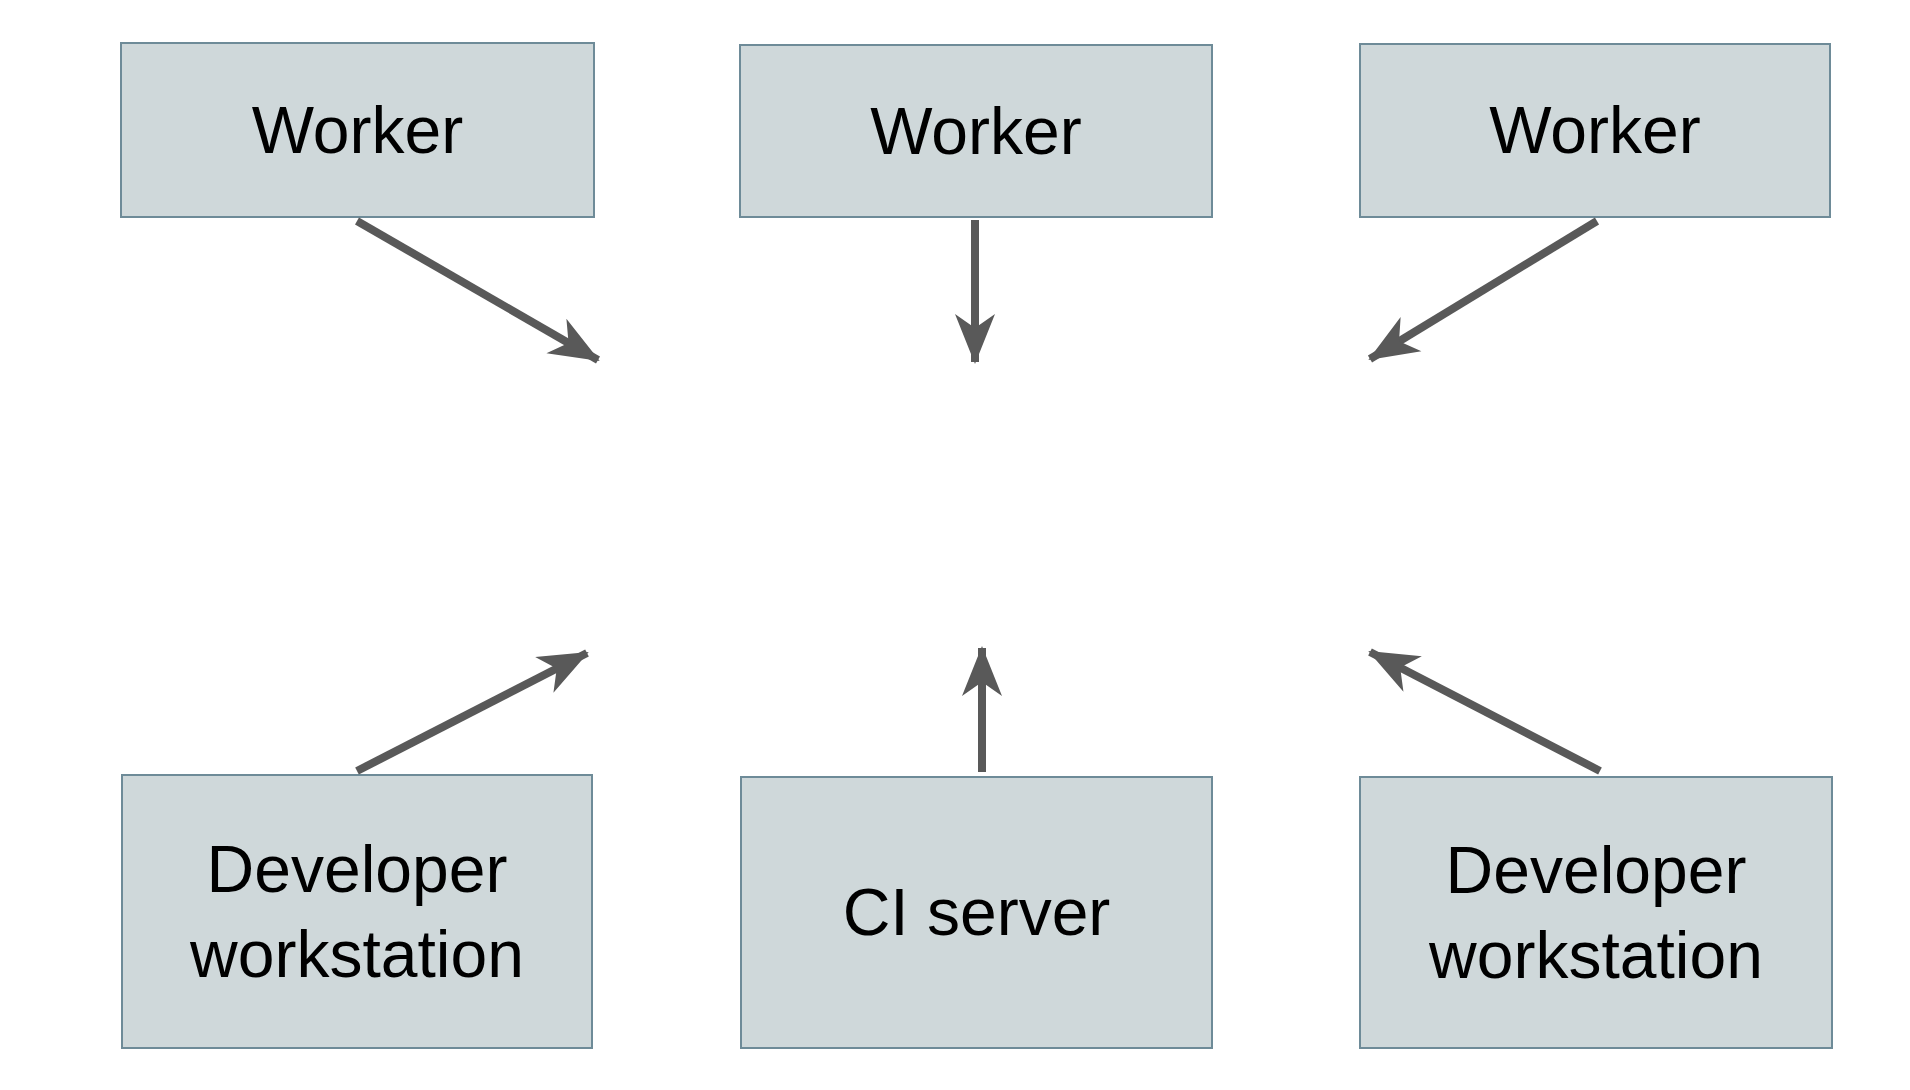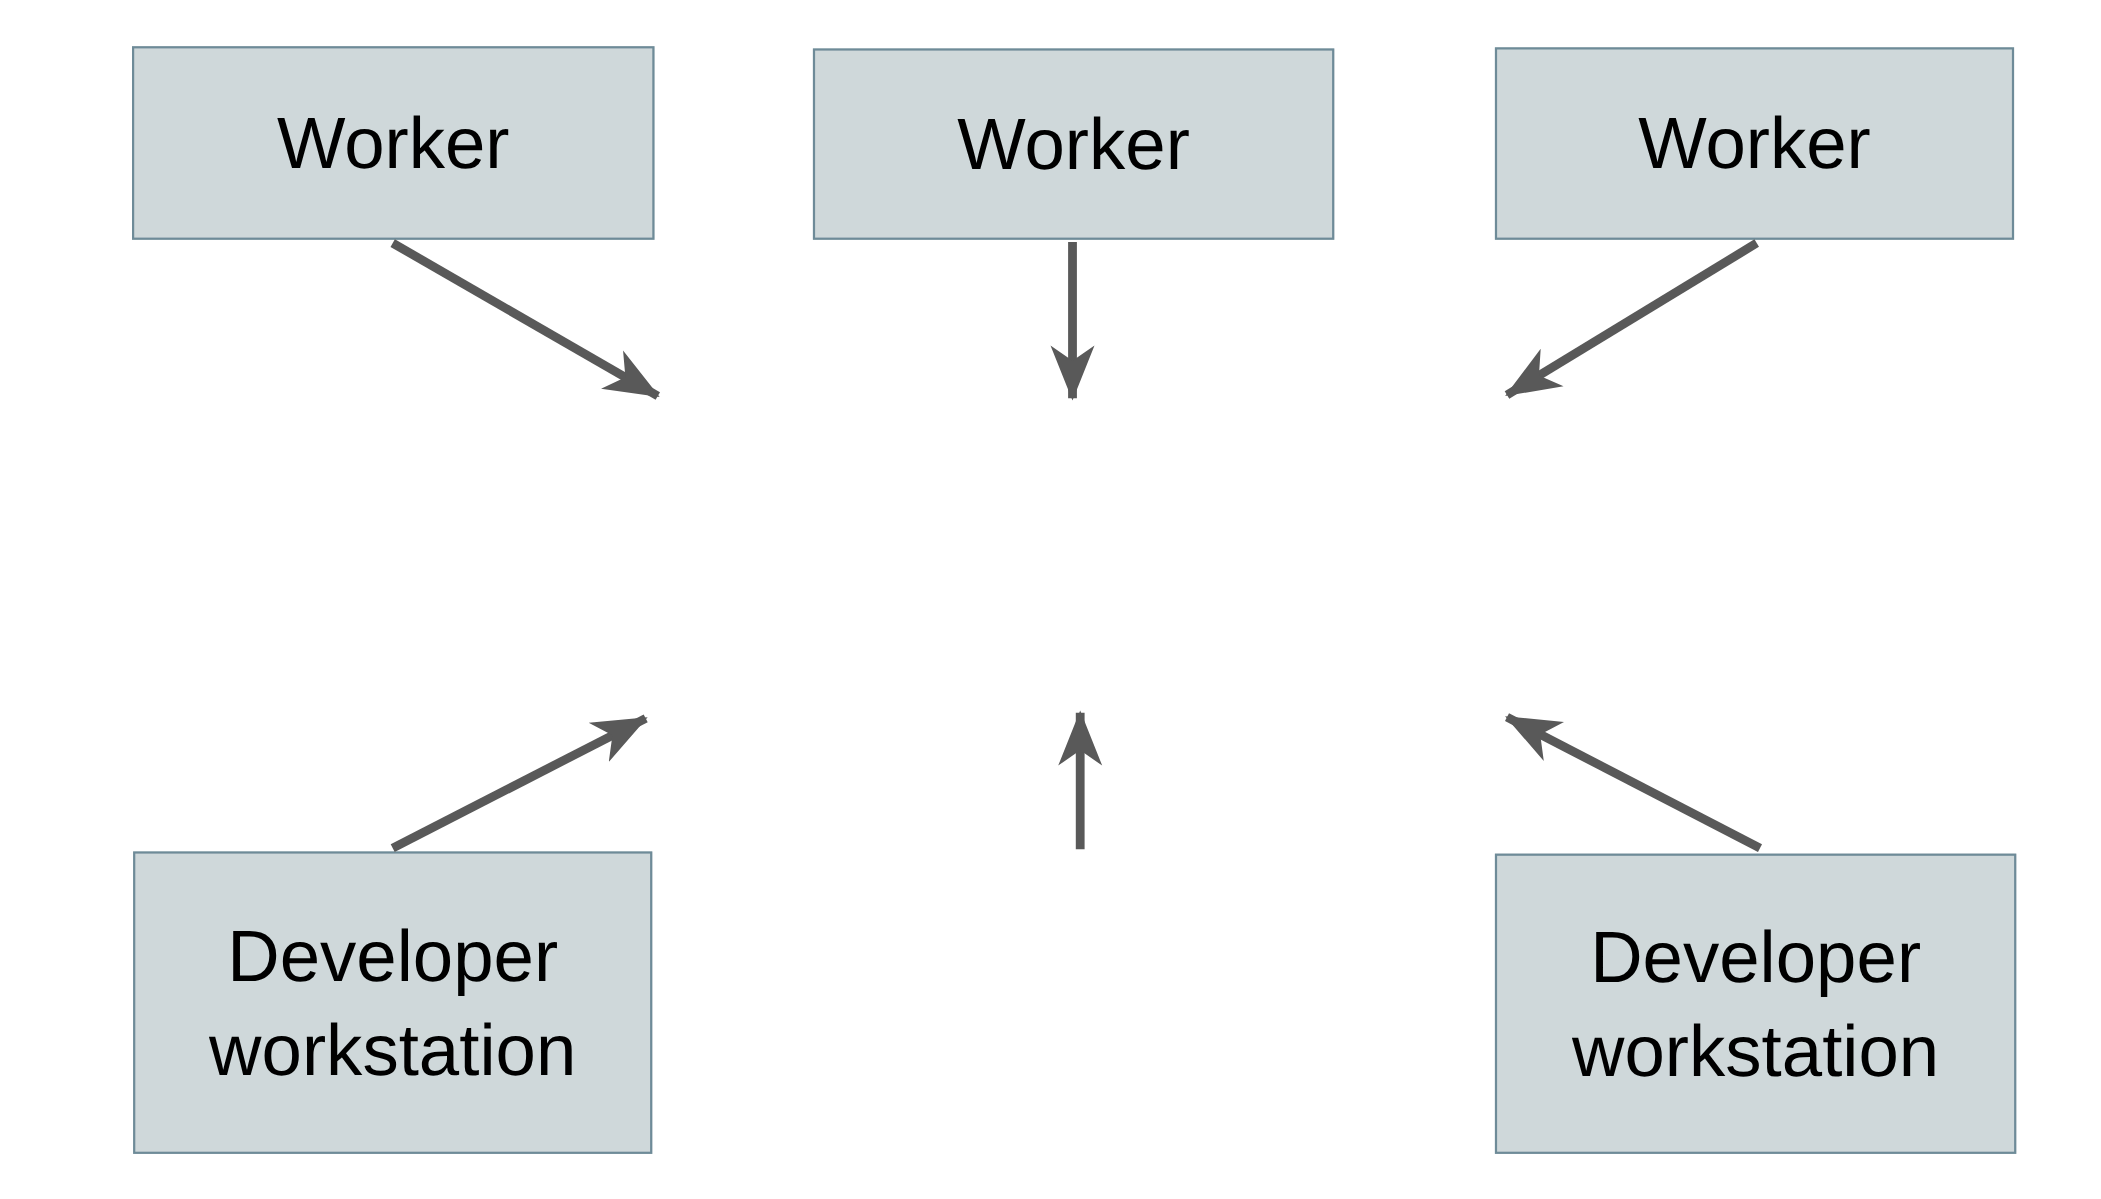--- a/index.html
+++ b/index.html
@@ -68,20 +68,23 @@
 
   <div class="node node-worker-right">
     <span>Worker</span>
   </div>
 
 
   <div class="node node-dev-left">
     <span>Developer workstation</span>
   </div>
 
+  <div class="node node-ci-server">
+    <span>CI server</span>
+  </div>
 
   <div class="node node-dev-right">
     <span>Developer workstation</span>
   </div>
 
   <svg class="arrow-layer" viewBox="0 0 1910 1090" xmlns="http://www.w3.org/2000/svg">
     <defs>
       <marker id="ah" markerUnits="userSpaceOnUse" markerWidth="54" markerHeight="44" refX="48" refY="22" orient="auto">
         <path class="arrow-head-fill" d="M0,2 L50,22 L0,42 L14,22 Z"></path>
       </marker>

